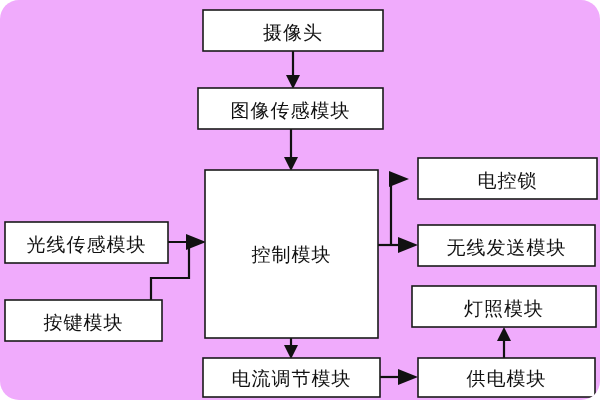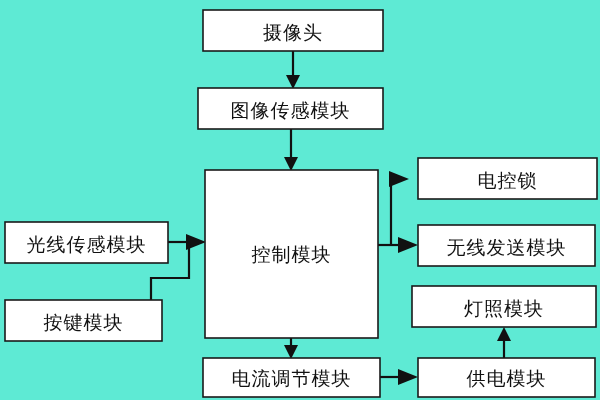--- a/index.html
+++ b/index.html
@@ -4,23 +4,24 @@
 <style>
   html, body {
     margin: 0;
     padding: 0;
     background: #ffffff;
   }
   #canvas {
     position: relative;
     width: 600px;
     height: 400px;
-    background: #5eead4;
+    background: #f0abfc;
     overflow: hidden;
     font-family: "DejaVu Sans", "Liberation Sans", sans-serif;
+    border-radius: 19px;
   }
   #flow-svg {
     position: absolute;
     left: 0;
     top: 0;
     width: 600px;
     height: 400px;
   }
   .node-rect {
     fill: #ffffff;

